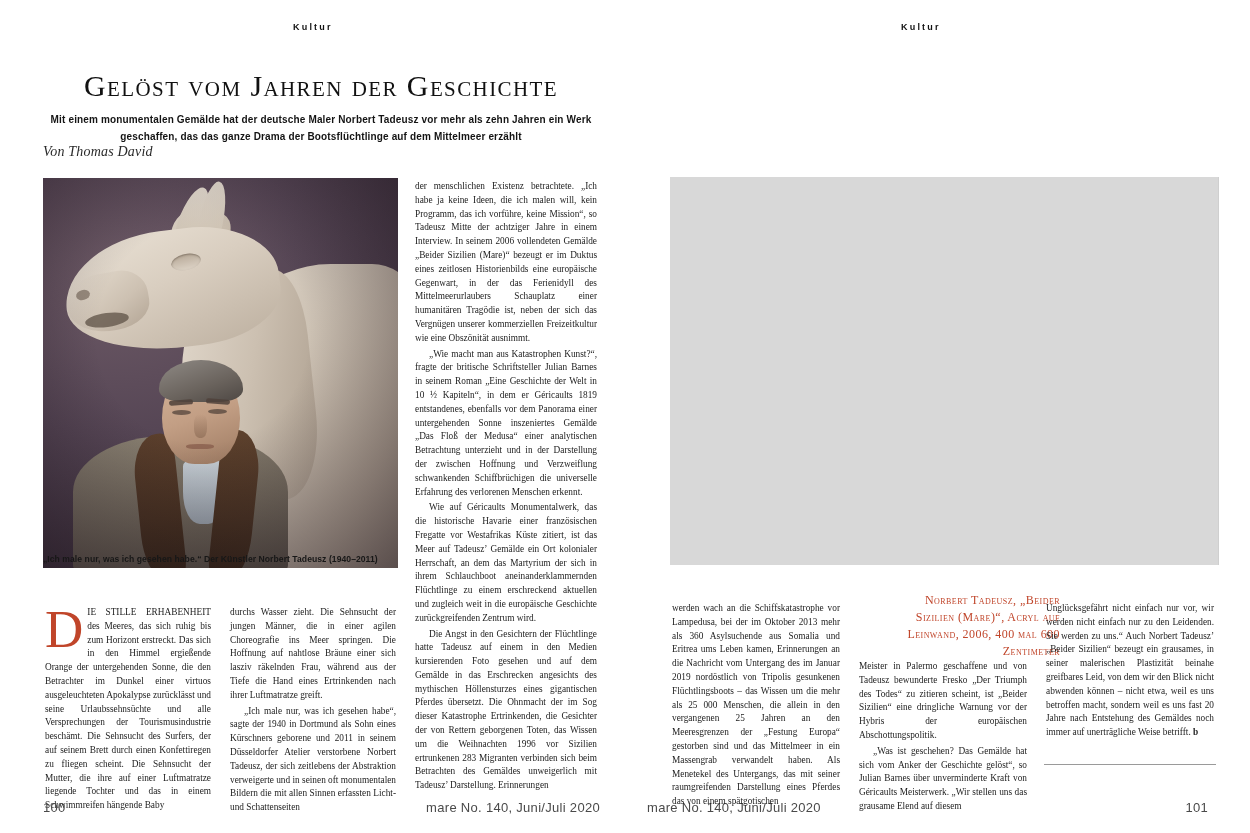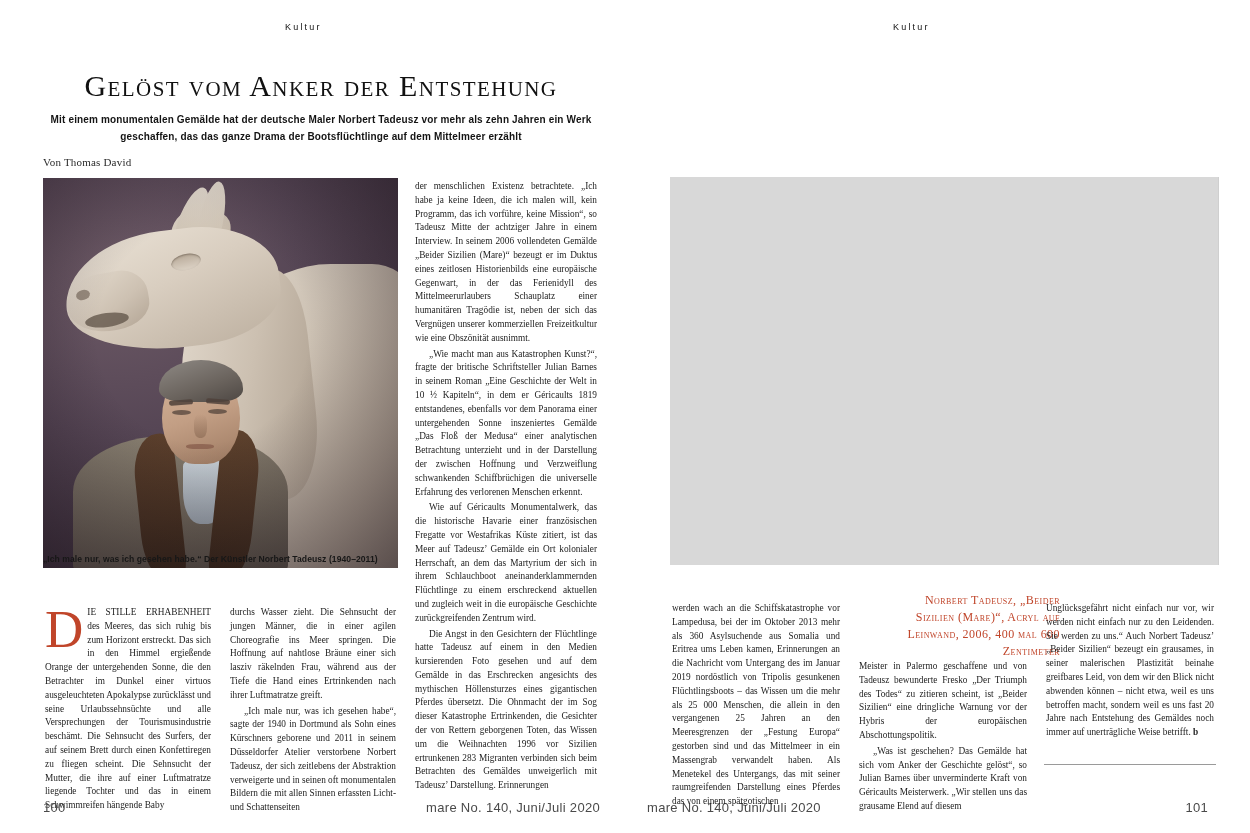--- a/index.html
+++ b/index.html
@@ -29,23 +29,24 @@
     height: 833px;
     box-sizing: border-box;
   }
 
   
   .runhead {
     position: absolute;
     top: 22px;
     font-family: "Liberation Sans", sans-serif;
     font-size: 9px;
-    font-weight: normal;
+    font-weight: bold;
     letter-spacing: 2.2px;
     color: #111111;
+    margin-left: 8px;
   }
   .page-left .runhead { left: 285px; }
   .page-right .runhead { left: 268px; }
 
   
   .folio {
     position: absolute;
     bottom: 18px;
     font-family: Liberation Sans, sans-serif;
     font-size: 13px;
@@ -81,24 +82,25 @@
     text-align: center;
     font-family: "Liberation Sans", sans-serif;
     font-size: 10px;
     font-weight: bold;
     line-height: 1.65;
     letter-spacing: 0.15px;
     color: #141414;
   }
   .byline {
     position: absolute;
-    top: 156px;
+    top: 144px;
     left: 43px;
     font-family: "Liberation Serif", serif;
-    font-size: 11px;
+    font-style: italic;
+    font-size: 14px;
     color: #2a2a2a;
     letter-spacing: 0.2px;
   }
 
   
   .photo {
     position: absolute;
     left: 43px;
     top: 178px;
     width: 355px;
@@ -397,21 +399,21 @@
 </style>
 </head>
 <body>
 
 <div class="spread">
 
   <div class="page page-left">
 
     <div class="runhead">Kultur</div>
 
-    <h1 class="headline">Gelöst vom Anker der Entstehung</h1>
+    <h1 class="headline">Gelöst vom Jahren der Geschichte</h1>
 
     <div class="standfirst">Mit einem monumentalen Gemälde hat der deutsche Maler Norbert Tadeusz vor mehr als zehn Jahren ein Werk geschaffen, das das ganze Drama der Bootsflüchtlinge auf dem Mittelmeer erzählt</div>
 
     <div class="byline">Von Thomas David</div>
 
     <div class="photo">
       <div class="photo-bg"></div>
       <div class="horse-body"></div>
       <div class="horse-neck"></div>
       <div class="horse-mane"></div>

